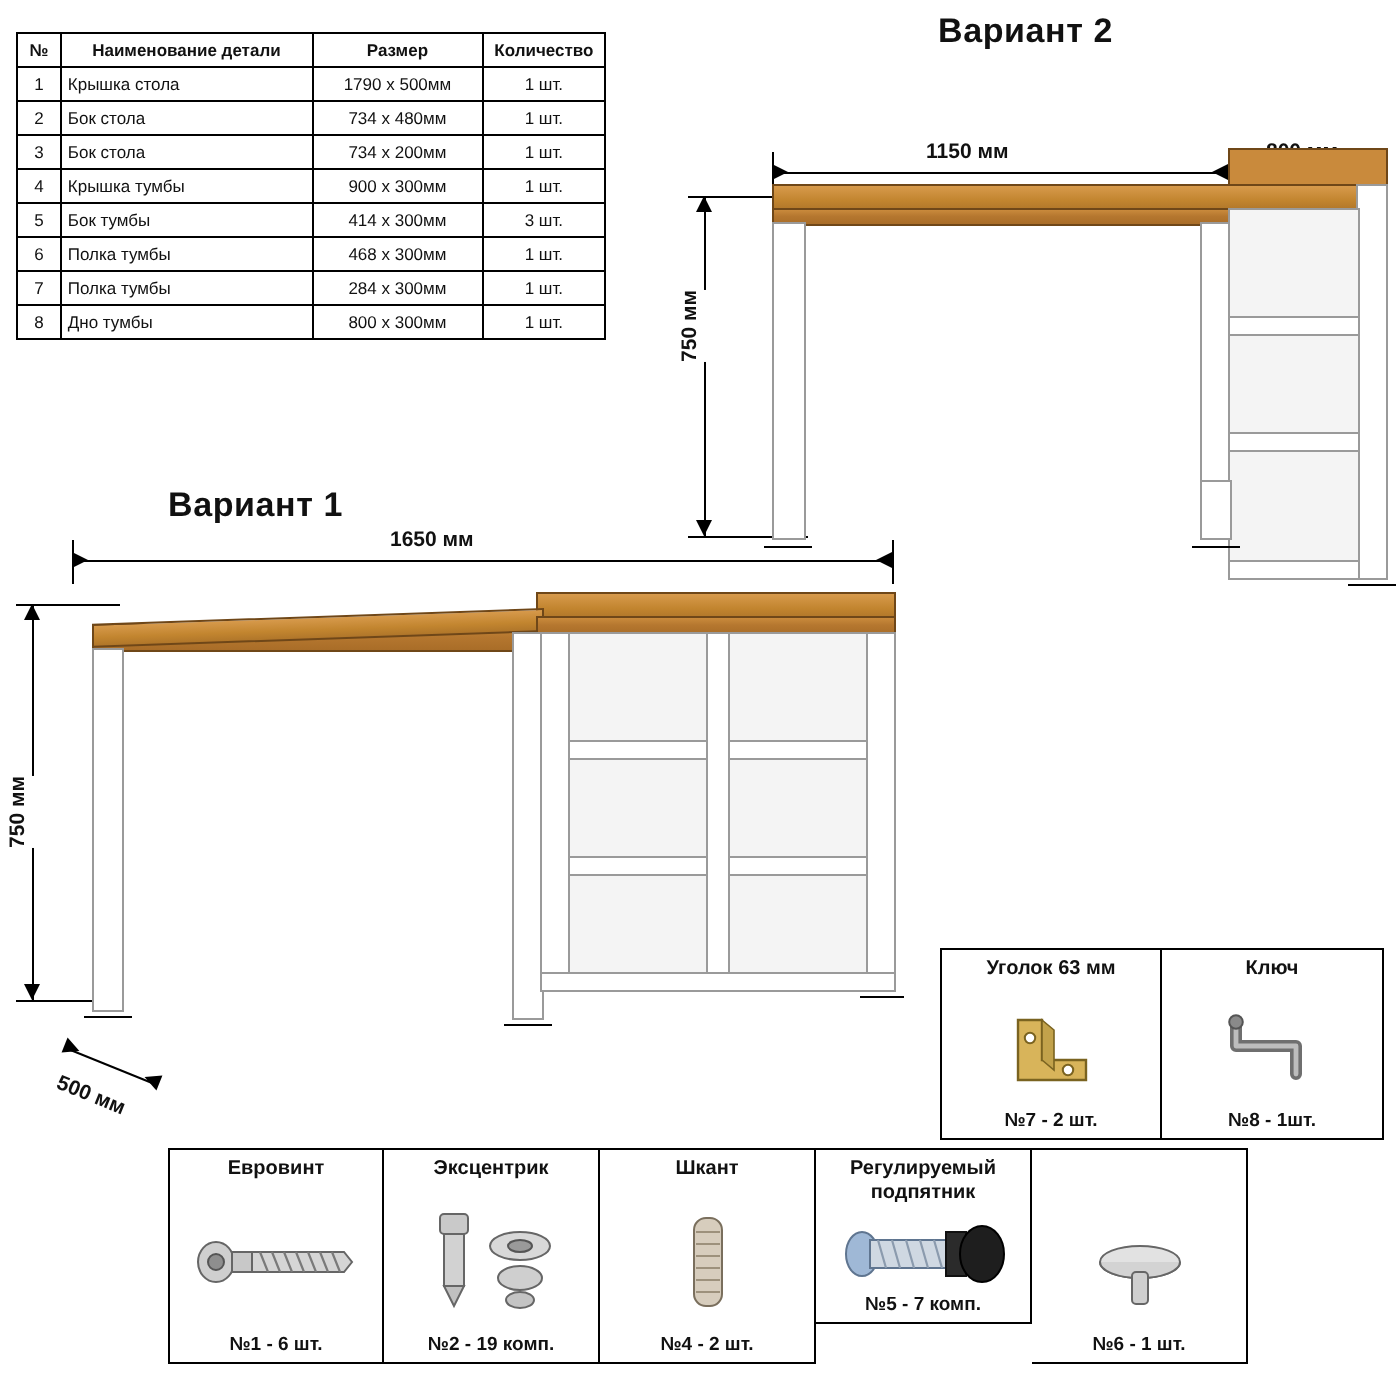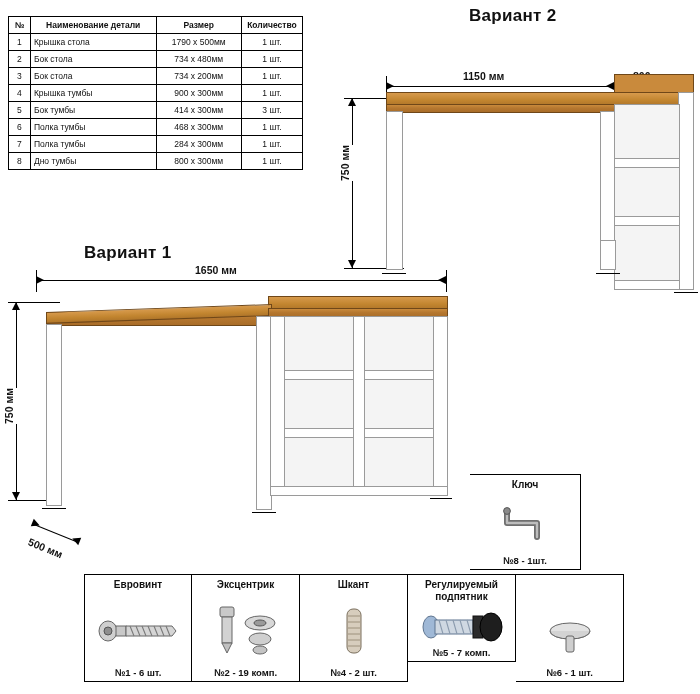--- a/index.html
+++ b/index.html
@@ -219,20 +219,32 @@
   <div class="abs panel" style="left:364px;top:170px;width:68px;height:8px;"></div>
   <div class="abs panel" style="left:270px;top:228px;width:176px;height:8px;"></div>
 
   <div class="abs thinh" style="left:42px;top:250px;width:24px;"></div>
   <div class="abs thinh" style="left:252px;top:254px;width:24px;"></div>
   <div class="abs thinh" style="left:430px;top:240px;width:22px;"></div>
 </div>
 
 <div class="abs" style="left:470px;top:474px;width:222px;height:96px;display:flex;">
 
+  <div class="hw-cell" style="width:111px;height:96px;">
+    <div class="hw-title">Уголок 63 мм</div>
+    <div class="hw-art">
+      <svg width="46" height="38" viewBox="0 0 46 38">
+        <polygon points="6,4 18,4 18,24 40,24 40,34 6,34" fill="#d8b45a" stroke="#7a6320" stroke-width="1.2"></polygon>
+        <polygon points="18,4 24,9 24,29 18,24" fill="#c2a24b" stroke="#7a6320" stroke-width="0.8"></polygon>
+        <circle cx="12" cy="13" r="2.6" fill="#fff" stroke="#7a6320" stroke-width="1"></circle>
+        <circle cx="31" cy="29" r="2.6" fill="#fff" stroke="#7a6320" stroke-width="1"></circle>
+      </svg>
+    </div>
+    <div class="hw-qty">№7 - 2 шт.</div>
+  </div>
 
   <div class="hw-cell" style="width:111px;height:96px;border-left:none;">
     <div class="hw-title">Ключ</div>
     <div class="hw-art">
       <svg width="56" height="40" viewBox="0 0 56 40">
         <path d="M10 6 L10 18 L40 18 L40 32" fill="none" stroke="#6f6f6f" stroke-width="6" stroke-linecap="round" stroke-linejoin="round"></path>
         <path d="M10 6 L10 18 L40 18 L40 32" fill="none" stroke="#bdbdbd" stroke-width="2.4" stroke-linecap="round" stroke-linejoin="round"></path>
         <circle cx="10" cy="6" r="3.4" fill="#8a8a8a" stroke="#555" stroke-width="1"></circle>
       </svg>
     </div>

